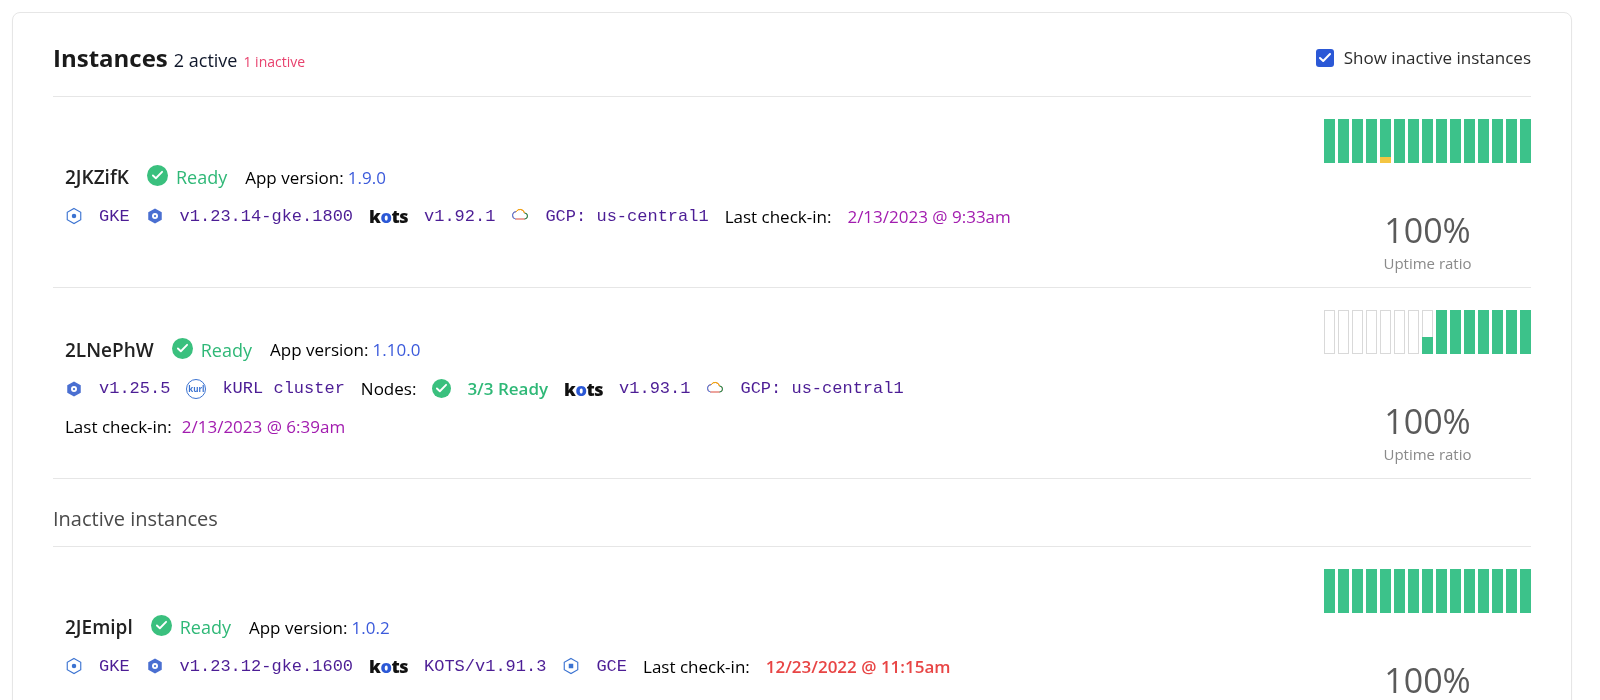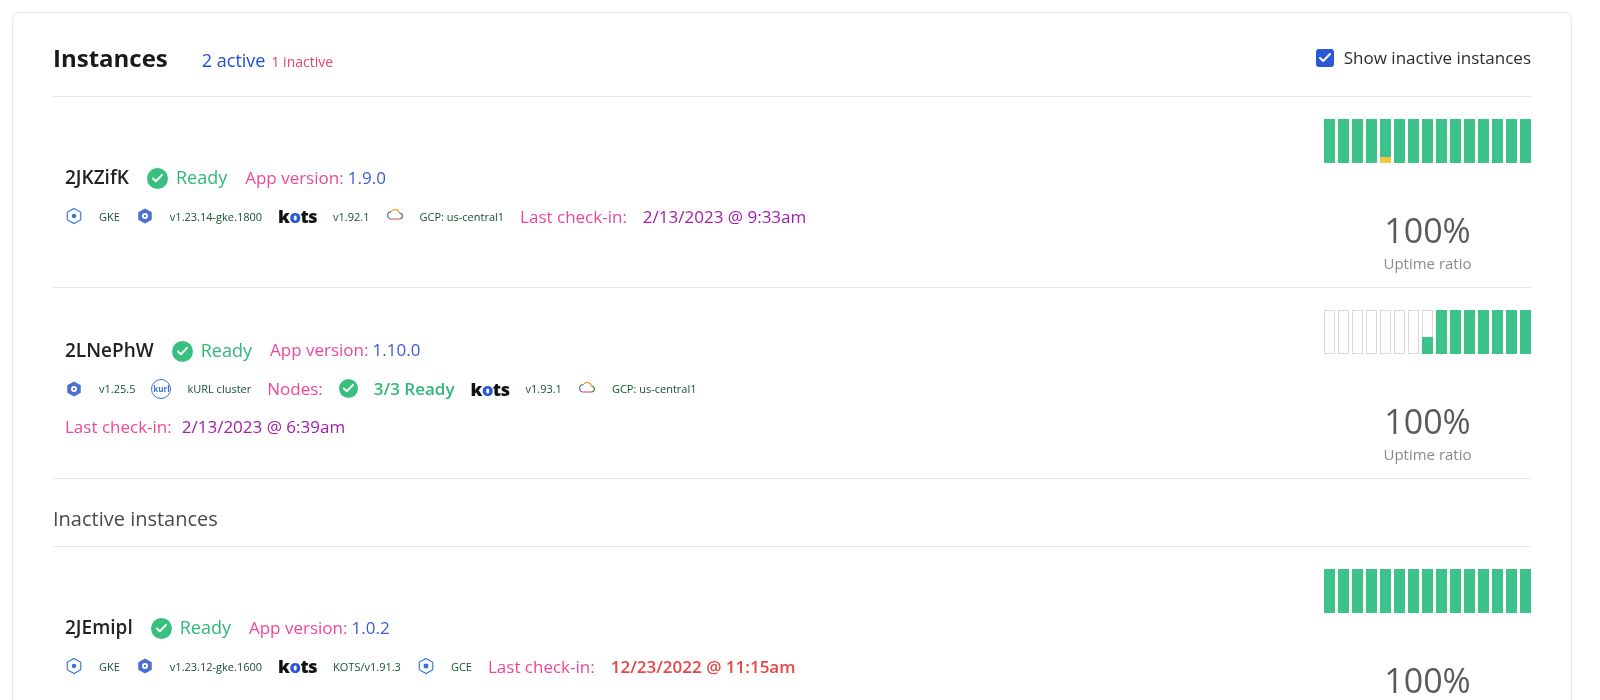--- a/index.html
+++ b/index.html
@@ -17,21 +17,21 @@
     box-shadow: 0 1px 2px rgba(0,0,0,0.03);
   }
   .header-row {
     display: flex;
     align-items: center;
     justify-content: space-between;
     margin-bottom: 22px;
   }
   .header-left { display: flex; align-items: baseline; gap: 6px; }
   .page-title { font-size: 24px; font-weight: 700; color: #1a1a1a; }
-  .count-active { color: #1d4ed8; font-size: 18px; margin-left: 28px; }
+  .count-active { color: #0f172a; font-size: 18px; }
   .count-inactive { color: #e8426e; font-size: 14px; }
   .header-right { display: flex; align-items: center; gap: 10px; }
   .checkbox {
     width: 18px; height: 18px; background: #2b58d6; border-radius: 3px;
     display: inline-flex; align-items: center; justify-content: center;
     cursor: pointer;
   }
   .checkbox svg { width: 12px; height: 12px; }
   .show-inactive-label { font-size: 17px; color: #2c2c2c; }
   .section-title { font-size: 20px; color: #4a4a4a; margin-bottom: 14px; }
@@ -41,33 +41,33 @@
     align-items: center;
     border-bottom: 1px solid #e6e6e6;
     padding: 22px 0 14px 12px;
     gap: 40px;
   }
   .instance-body { flex: 1; min-width: 0; }
   .line1 { display: flex; align-items: center; gap: 18px; margin-bottom: 14px; flex-wrap: wrap; }
   .line2 { display: flex; align-items: center; gap: 16px; flex-wrap: wrap; }
   .line3 { display: flex; align-items: center; gap: 10px; margin-top: 14px; }
   .inst-id { font-size: 19px; font-weight: 600; color: #222; }
-  .status-badge { display: inline-flex; align-items: flex-end; gap: 8px; }
+  .status-badge { display: inline-flex; align-items: flex-start; gap: 8px; }
   .status-circle {
     width: 21px; height: 21px; border-radius: 50%; background: #3ac07e;
     display: inline-flex; align-items: center; justify-content: center;
   }
   .status-circle svg { width: 11px; height: 11px; }
   .status-text { color: #2fb877; font-size: 18px; }
-  .kv-label { color: #ec4899; font-size: 17px; }
+  .kv-label { color: #000000; font-size: 17px; }
   .kv-link { color: #3b5adb; font-size: 17px; }
   .kv-val { color: #a21caf; font-size: 17px; font-weight: 400; }
   .kv-green { color: #2fb877; font-weight: 600; font-size: 17px; }
   .kv-red { color: #e84545; font-weight: 600; font-size: 17px; }
-  .meta { color: #14532d; font-size: 11px; }
+  .meta { color: #4c1d95; font-size: 17px; font-family: Liberation Mono, monospace; }
   .icon-hex {
     width: 18px; height: 18px; display: inline-flex; align-items: center; justify-content: center;
   }
   .kots-logo { font-weight: 800; font-size: 18px; letter-spacing: -0.5px; color: #111; }
   .kots-logo .o { color: #2b58d6; }
   .kurl-badge {
     width: 20px; height: 20px; border: 1.5px solid #3b73d1; border-radius: 50%;
     display: inline-flex; align-items: center; justify-content: center;
     font-size: 8px; color: #3b73d1; font-weight: 700;
   }

